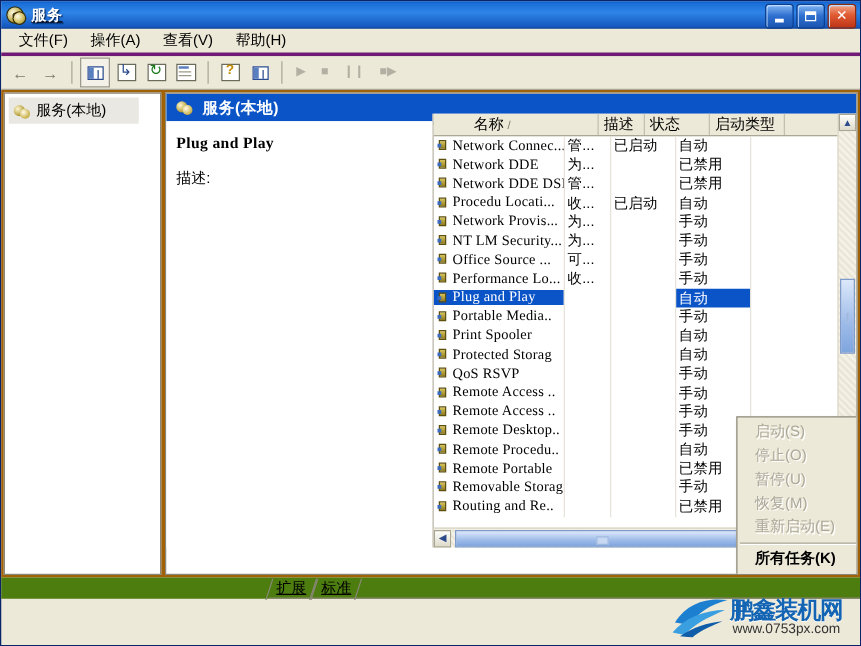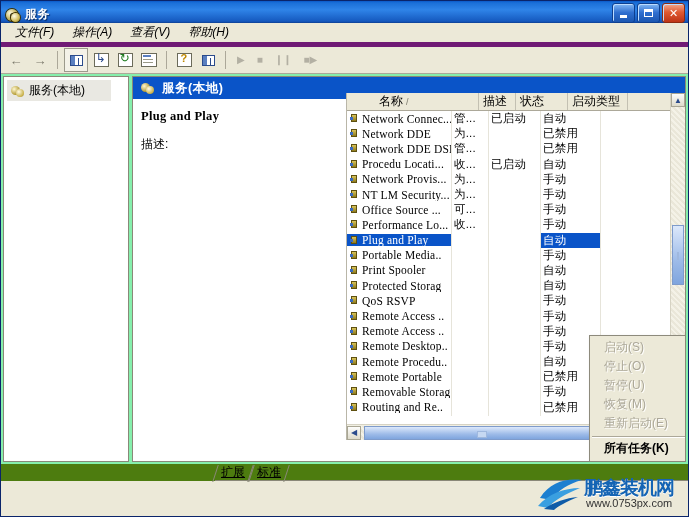--- a/index.html
+++ b/index.html
@@ -8,21 +8,21 @@
     font-family:"Liberation Sans","DejaVu Sans",sans-serif;
     font-size:12px;background:#d4d0c8;
   }
   #app{position:relative;width:689px;height:517px;box-sizing:border-box;
         border:1px solid #0a246a;background:#ece9d8;}
 
   
   .titlebar{
     height:22px;
     background:linear-gradient(180deg,#0a59c8 0%,#1a6fd8 8%,#2f84e8 40%,#1559bf 92%,#0d3f92 100%);
-    display:flex;align-items:flex-end;padding:0 2px 0 4px;position:relative;
+    display:flex;align-items:center;padding:0 2px 0 4px;position:relative;text-decoration:underline;
   }
   .title-icon{width:16px;height:16px;margin-right:4px;position:relative;flex:0 0 auto;}
   .gear{position:absolute;left:1px;top:2px;width:12px;height:12px;border-radius:50%;
         background:radial-gradient(circle at 35% 35%,#fffbe0,#b8a23c 65%,#6e5b12);
         box-shadow:0 0 0 1px #3b3000;}
   .gear:after{content:"";position:absolute;left:3.5px;top:3.5px;width:5px;height:5px;border-radius:50%;
         background:#4a4430;}
   .gear2{position:absolute;left:6px;top:6px;width:9px;height:9px;border-radius:50%;
         background:radial-gradient(circle at 35% 35%,#fffde8,#cbb44b 65%,#7d6a1c);
         box-shadow:0 0 0 1px #3b3000;}
@@ -33,21 +33,21 @@
         display:flex;align-items:center;justify-content:center;
         background:linear-gradient(180deg,#83b8f4,#2f6fd0 48%,#1b56b0);
         box-shadow:inset 1px 1px 0 #bcdcff;position:relative;}
   .wbtn.close{background:linear-gradient(180deg,#f4a98e,#e05a32 45%,#bd3416);border-color:#8d2a10;}
   .wbtn i{font-style:normal;color:#fff;font-size:11px;font-weight:bold;line-height:1;}
   .minglyph{width:7px;height:3px;background:#fff;margin-top:6px;}
   .maxglyph{width:9px;height:8px;border:1px solid #fff;border-top-width:3px;box-sizing:border-box;}
 
   
   .menubar{height:19px;background:#ece9d8;display:flex;align-items:center;
-           padding-left:6px;border-bottom:5px solid #701a75;font-style:italic;}
+           padding-left:6px;border-bottom:3px solid #701a75;}
   .menubar .mi{padding:2px 10px 2px 8px;color:#000;font-size:12px;cursor:default;}
 
   
   .toolbar{height:26px;background:#ece9d8;display:flex;align-items:center;
            padding-left:4px;border-bottom:1px solid #aca899;gap:2px;}
   .tb{width:22px;height:22px;display:flex;align-items:center;justify-content:center;
       position:relative;}
   .tb.framed{border:1px solid #9c9a8c;background:#f4f2e8;}
   .tb .sq{width:13px;height:11px;border:1px solid #2b4b8c;background:#fff;box-sizing:border-box;
       position:relative;}
@@ -61,21 +61,21 @@
   .ico-prop:after{content:"";position:absolute;left:1px;top:5px;width:10px;height:1px;background:#9a9a88;
       box-shadow:0 3px 0 #9a9a88;}
   .ico-refresh{width:13px;height:12px;border:1px solid #6b6b5a;background:#fff;position:relative;}
   .ico-refresh:after{content:"\21BB";position:absolute;left:1px;top:-3px;color:#1a7a1a;font-size:12px;}
   .ico-export{width:13px;height:12px;border:1px solid #6b6b5a;background:#fff;position:relative;}
   .ico-export:after{content:"\21B3";position:absolute;left:1px;top:-3px;color:#2b4b8c;font-size:12px;}
   .ico-help{width:13px;height:12px;border:1px solid #6b6b5a;background:#fff;position:relative;}
   .ico-help:after{content:"?";position:absolute;left:3px;top:-2px;color:#c08a00;font-size:11px;font-weight:bold;}
 
   
-  .body{display:flex;height:390px;padding:2px;box-sizing:border-box;background:#86efac;}
+  .body{display:flex;height:390px;padding:2px;box-sizing:border-box;background:#a16207;}
   .leftpane{width:126px;background:#fff;border:1px solid #8a8878;box-sizing:border-box;
             position:relative;}
   .tree-item{display:flex;align-items:center;gap:4px;padding:2px 4px;margin:3px;
              background:#e9e8e2;width:104px;box-sizing:border-box;}
   .tree-item .tgear{width:14px;height:13px;position:relative;flex:0 0 auto;}
   .tgear i{position:absolute;font-style:normal;}
   .tgear .g1{left:0;top:2px;width:9px;height:9px;border-radius:50%;
         background:radial-gradient(circle at 35% 35%,#fff7d0,#b0982f 70%,#5e4d0c);}
   .tgear .g2{left:5px;top:5px;width:8px;height:8px;border-radius:50%;
         background:radial-gradient(circle at 35% 35%,#fffbe8,#c8b047 70%,#6e5b12);}

